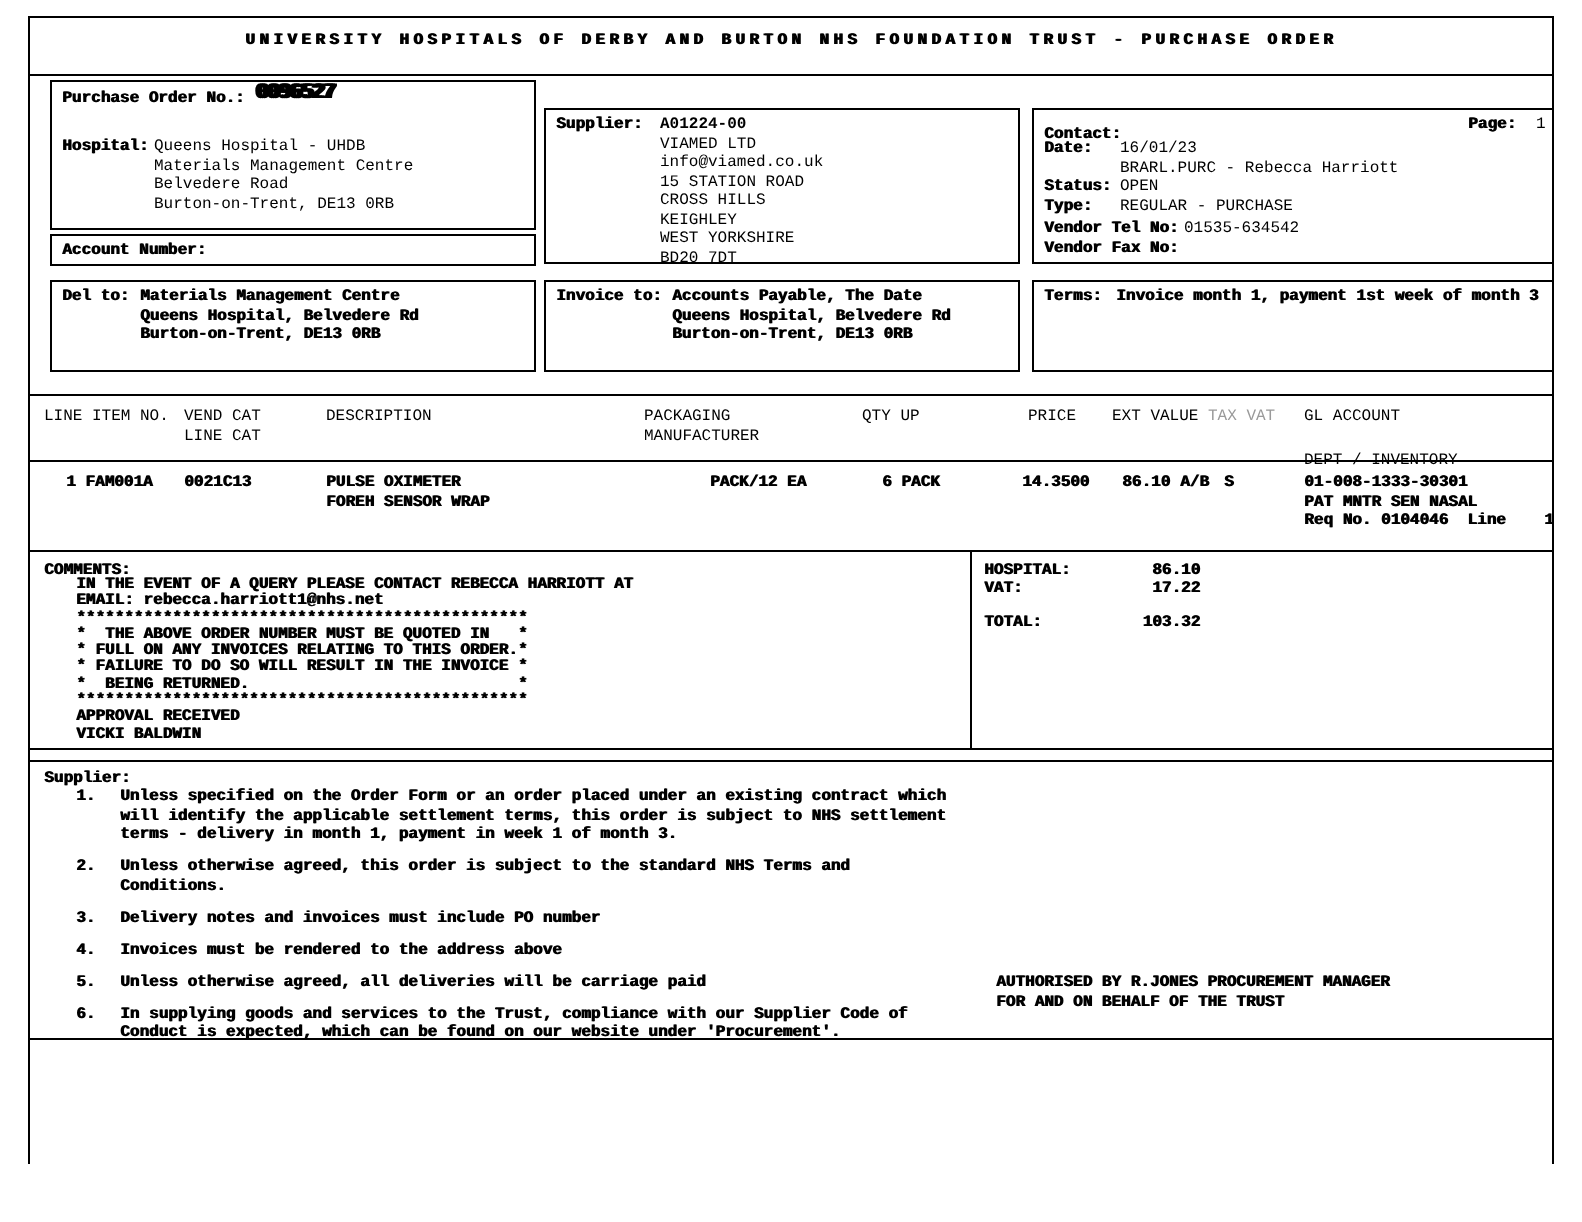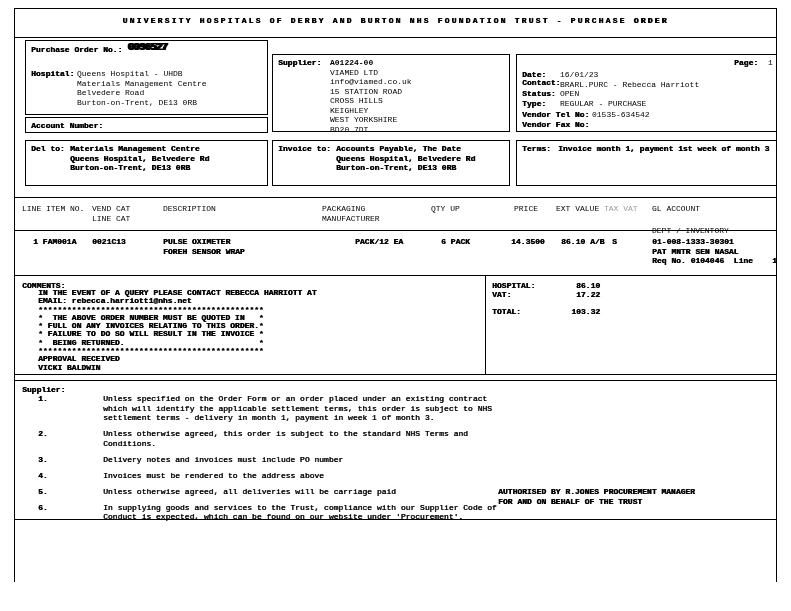--- a/index.html
+++ b/index.html
@@ -26,21 +26,21 @@
   }
   .title {
     position: absolute; left: 14px; top: 16px; width: 763px;
     text-align: center; font-size: 8px; letter-spacing: 2.2px;
     font-weight: 700; text-shadow: 0.6px 0 0 #000; white-space: pre;
   }
   .right { text-align: right; }
   .items { position: absolute; left: 38px; top: 394px; width: 460px; }
   .item { display: flex; margin-bottom: 6.5px; font-size: 8px; line-height: 9.5px; }
   .item .num { width: 22px; font-weight: 700; text-shadow: 0.5px 0 0 #000; flex: none; }
-  .item .itext { width: 420px; font-weight: 400; text-shadow: 0.5px 0 0 #000; white-space: normal; margin-left: 43px; }
+  .item .itext { width: 420px; font-weight: 700; text-shadow: 0.5px 0 0 #000; white-space: normal; }
   .clines { position: absolute; left: 38px; top: 289px; }
   .cline { font-size: 8px; line-height: 8.3px; font-weight: 700; text-shadow: 0.5px 0 0 #000; white-space: pre; }
 </style>
 </head>
 <body>
 
 <div class="page">
 
   <div class="box" style="left:14px; top:8px; width:763px; height:595px;"></div>
 
@@ -68,21 +68,21 @@
   <div class="t" style="left:330px; top:96px;">CROSS HILLS</div>
   <div class="t" style="left:330px; top:105.5px;">KEIGHLEY</div>
   <div class="t" style="left:330px; top:115px;">WEST YORKSHIRE</div>
   <div class="t" style="left:330px; top:124.5px;">BD20 7DT</div>
 
   <div class="box" style="left:516px; top:54px; width:261px; height:78px;"></div>
   <div class="t ds" style="left:734px; top:58px;">Page:</div>
   <div class="t" style="left:768px; top:58px;">1</div>
   <div class="t ds" style="left:522px; top:70px;">Date:</div>
   <div class="t" style="left:560px; top:70px;">16/01/23</div>
-  <div class="t ds" style="left:522px; top:78px;">Contact:</div>
+  <div class="t ds" style="left:522px; top:63px;">Contact:</div>
   <div class="t" style="left:560px; top:79.5px;">BRARL.PURC - Rebecca Harriott</div>
   <div class="t ds" style="left:522px; top:89px;">Status:</div>
   <div class="t" style="left:560px; top:89px;">OPEN</div>
   <div class="t ds" style="left:522px; top:98.5px;">Type:</div>
   <div class="t" style="left:560px; top:98.5px;">REGULAR - PURCHASE</div>
   <div class="t ds" style="left:522px; top:110px;">Vendor Tel No:</div>
   <div class="t" style="left:592px; top:110px;">01535-634542</div>
   <div class="t ds" style="left:522px; top:119.5px;">Vendor Fax No:</div>
   <div class="t" style="left:592px; top:119.5px;"></div>
 

